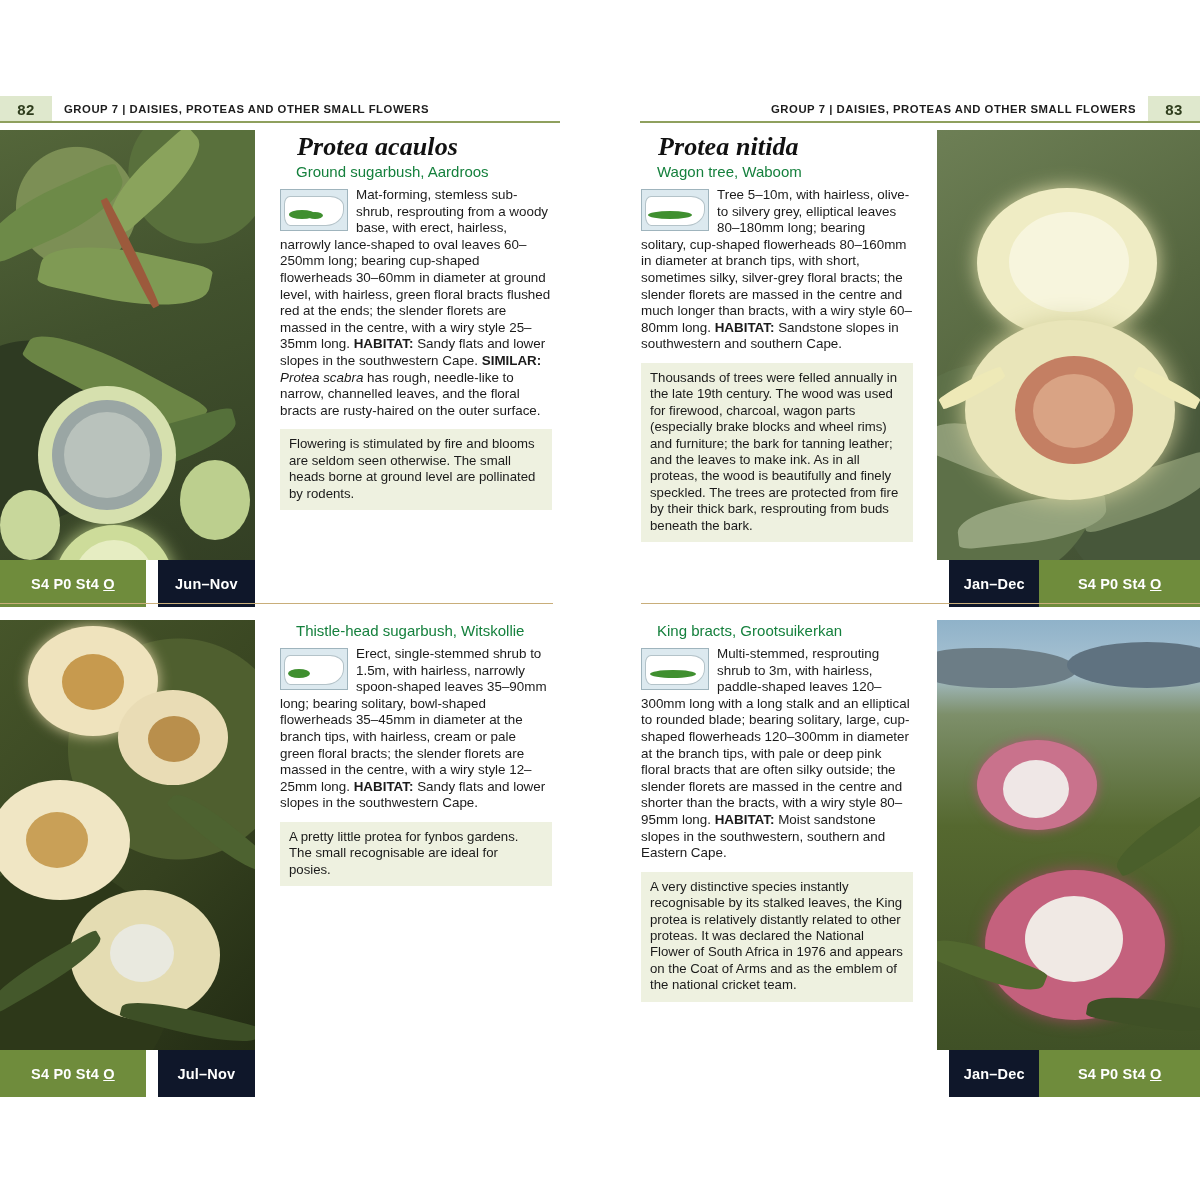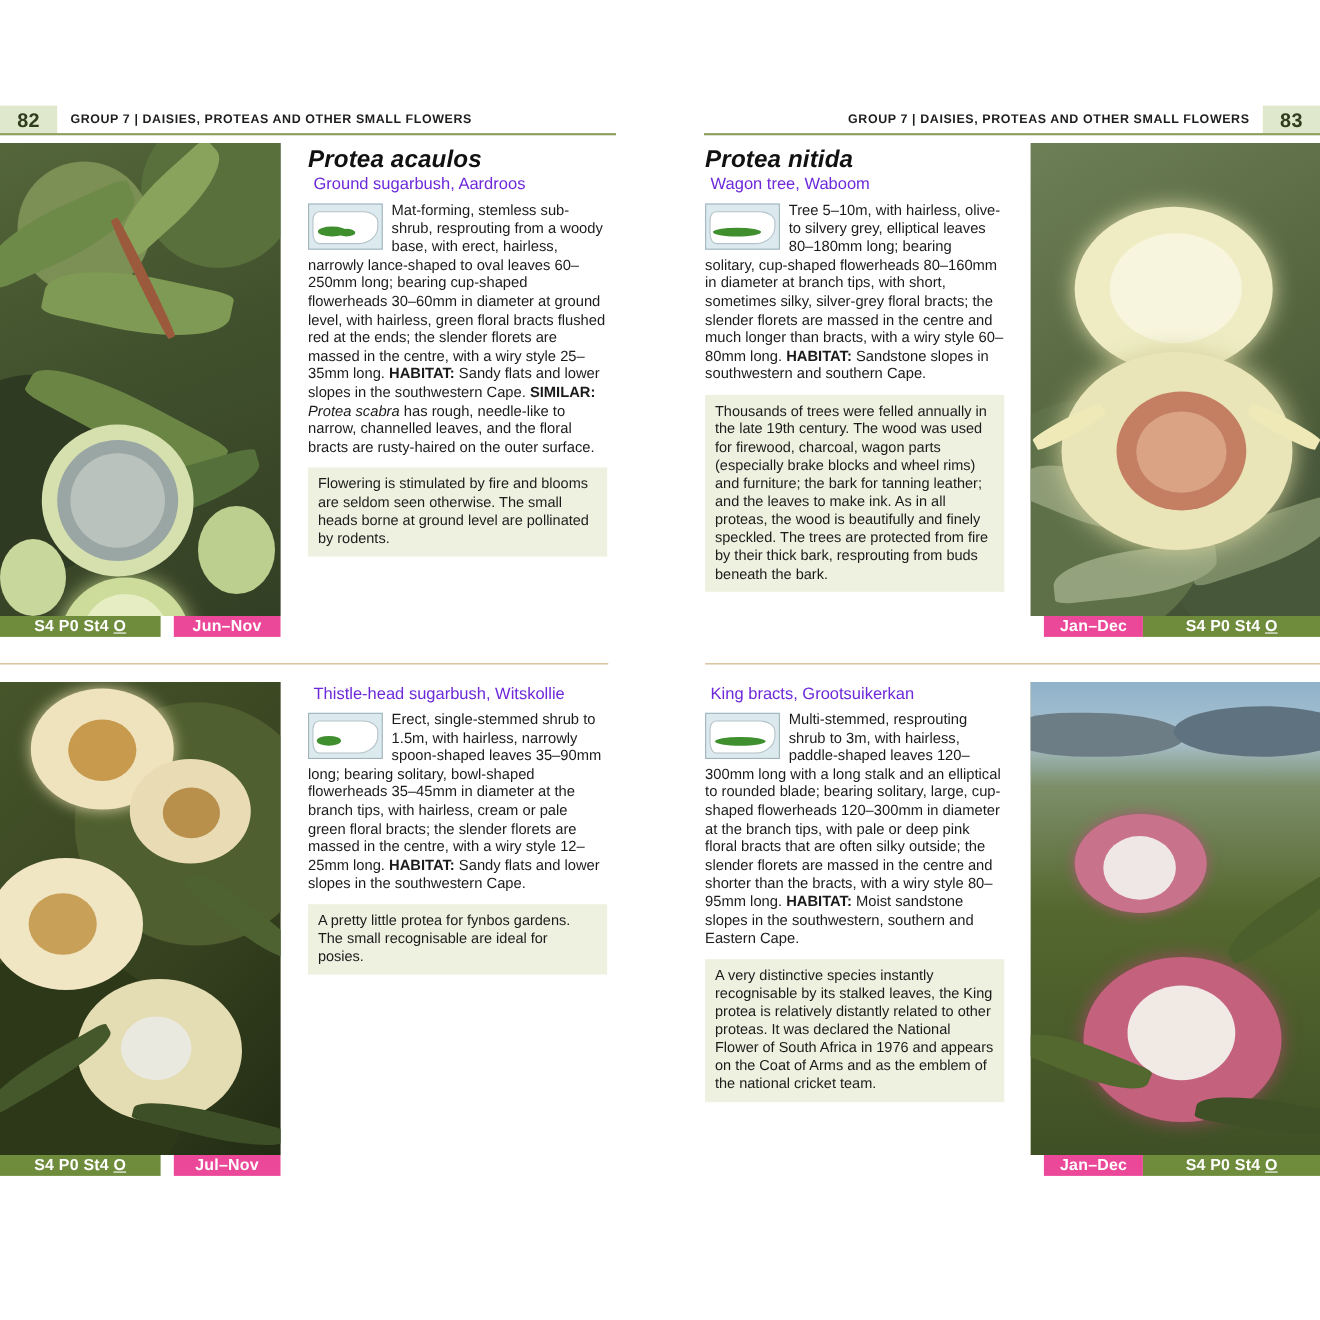--- a/index.html
+++ b/index.html
@@ -31,21 +31,21 @@
     align-items: center;
   }
   .header-left { left: 0px; width: 560px; }
   .header-right { left: 640px; width: 560px; justify-content: flex-end; }
 
   .folio {
     width: 52px;
     height: 26px;
     background: #dfe8cd;
     color: #2f3d1d;
-    font-size: 18px;
+    font-size: 15px;
     font-weight: bold;
     display: flex;
     align-items: center;
     justify-content: center;
     letter-spacing: .3px;
   }
   .runhead {
     font-size: 11.3px;
     font-weight: bold;
     letter-spacing: .55px;
@@ -70,32 +70,32 @@
     overflow: hidden;
   }
   .photo-inner {
     width: 100%;
     height: 100%;
     position: relative;
   }
 
   
   .sci-name {
-    font-family: Liberation Sans, sans-serif;
+    font-family: Liberation Serif, serif;
     font-style: italic;
     font-weight: bold;
-    font-size: 22px;
+    font-size: 26px;
     color: #111;
-    margin: 0 0 1px 0;
+    margin: 0 0 1px 17px;
     letter-spacing: .1px;
   }
   .common-name {
     font-size: 15px;
-    color: #6d28d9;
-    margin: 0 0 7px 5px;
+    color: #15803d;
+    margin: 0 0 7px 16px;
     font-weight: normal;
   }
 
   .body-text {
     font-size: 13.4px;
     line-height: 16.6px;
     color: #1b1b1b;
     text-align: left;
   }
   .body-text b { font-weight: bold; }
@@ -130,35 +130,35 @@
     padding: 7px 9px 8px 9px;
     font-size: 13.2px;
     line-height: 16.4px;
     color: #1b1b1b;
     margin-top: 10px;
   }
 
   
   .footbar {
     position: absolute;
-    height: 19px;
+    height: 47px;
     display: flex;
     align-items: stretch;
   }
   .fb-code, .fb-months {
     display: flex;
     align-items: center;
     justify-content: center;
     font-size: 14.5px;
     font-weight: bold;
     color: #ffffff;
     letter-spacing: .2px;
   }
   .fb-code { background: #6f8c3c; }
-  .fb-months { background: #ec4899; margin-left: 12px; }
+  .fb-months { background: #0f172a; margin-left: 12px; }
   .fb-code u { text-decoration: underline; }
 
   .divider {
     position: absolute;
     height: 1px;
     background: #c9ae7a;
   }
 
   
   .leafbg { position:absolute; inset:0; }

